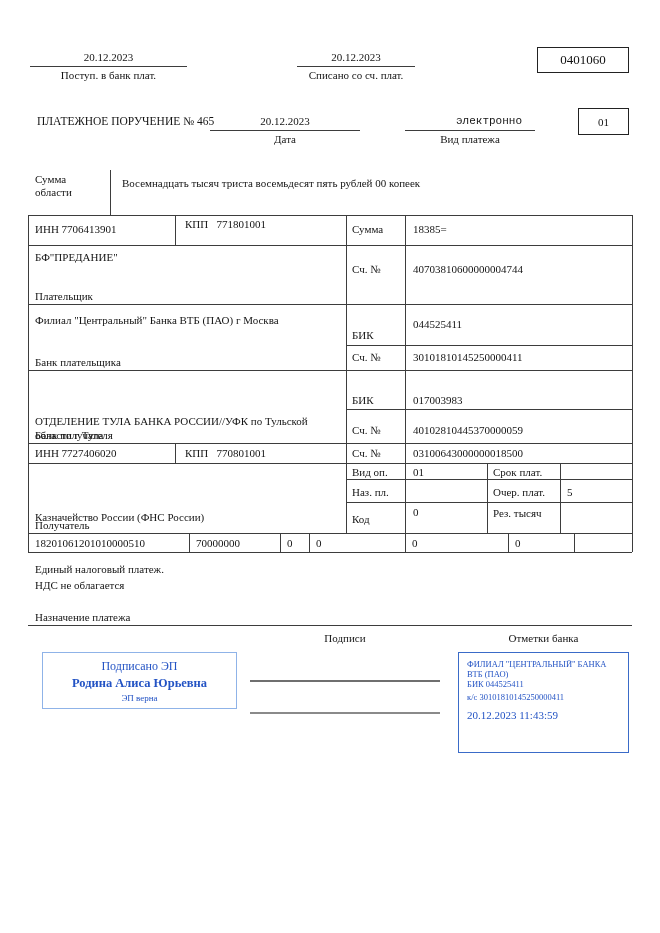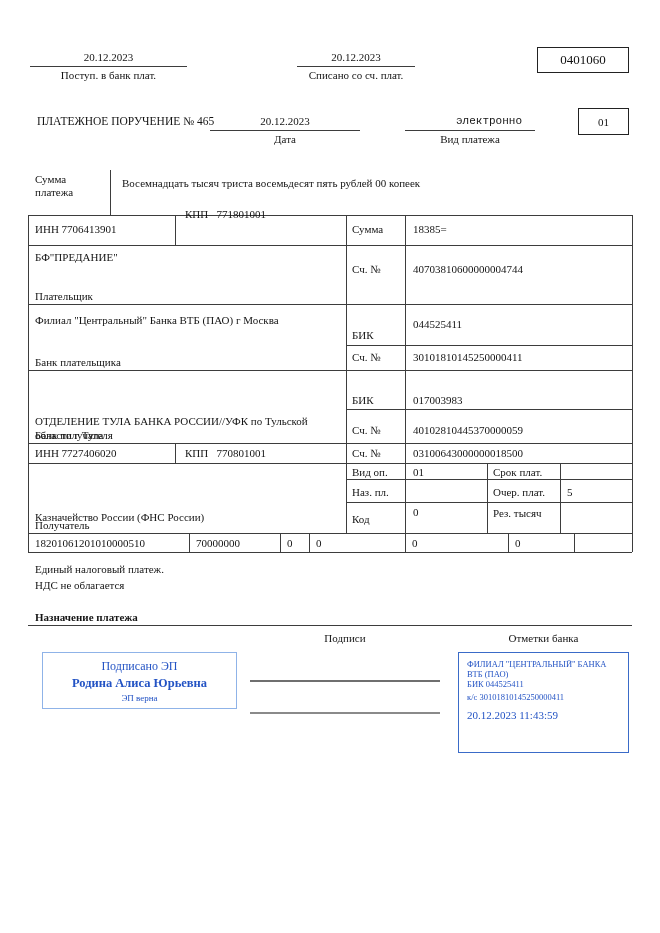--- a/index.html
+++ b/index.html
@@ -40,21 +40,21 @@
   <div class="t c" style="left:210px;top:133px;width:150px;">Дата</div>
 
   <div class="t c" style="left:424px;top:115px;width:130px;font-family:Liberation Mono, monospace;">электронно</div>
   <div class="hl" style="left:405px;top:130px;width:130px;"></div>
   <div class="t c" style="left:405px;top:133px;width:130px;">Вид платежа</div>
 
   <div class="box" style="left:578px;top:108px;width:49px;height:25px;font-size:11px;">
     <span>01</span>
   </div>
 
-  <div class="t wrap" style="left:35px;top:173px;width:66px;">Сумма платежа</div>
+  <div class="t wrap" style="left:35px;top:173px;width:66px;">Сумма области</div>
   <div class="vl" style="left:110px;top:170px;height:45px;"></div>
   <div class="t" style="left:122px;top:177px;">Восемнадцать тысяч триста восемьдесят пять рублей 00 копеек</div>
 
   <div class="hl" style="left:28px;top:215px;width:604px;"></div>
   <div class="hl" style="left:28px;top:245px;width:604px;"></div>
   <div class="hl" style="left:28px;top:304px;width:604px;"></div>
   <div class="hl" style="left:346px;top:345px;width:286px;"></div>
   <div class="hl" style="left:28px;top:370px;width:604px;"></div>
   <div class="hl" style="left:346px;top:409px;width:286px;"></div>
   <div class="hl" style="left:28px;top:443px;width:604px;"></div>
@@ -75,21 +75,21 @@
 
   <div class="vl" style="left:189px;top:533px;height:19px;"></div>
   <div class="vl" style="left:280px;top:533px;height:19px;"></div>
   <div class="vl" style="left:309px;top:533px;height:19px;"></div>
   <div class="vl" style="left:508px;top:533px;height:19px;"></div>
   <div class="vl" style="left:574px;top:533px;height:19px;"></div>
 
   <div class="t" style="left:35px;top:223px;">
     <span>ИНН</span>&nbsp;<span>7706413901</span>
   </div>
-  <div class="t" style="left:185px;top:208px;">
+  <div class="t" style="left:185px;top:218px;">
     <span>КПП</span>&nbsp;&nbsp;&nbsp;<span>771801001</span>
   </div>
   <div class="t" style="left:352px;top:223px;">Сумма</div>
   <div class="t" style="left:413px;top:223px;">18385=</div>
 
   <div class="t" style="left:35px;top:251px;">БФ"ПРЕДАНИЕ"</div>
   <div class="t" style="left:35px;top:290px;">Плательщик</div>
   <div class="t" style="left:352px;top:263px;">Сч. №</div>
   <div class="t" style="left:413px;top:263px;">40703810600000004744</div>
 
@@ -137,21 +137,21 @@
   <div class="t" style="left:35px;top:537px;">18201061201010000510</div>
   <div class="t" style="left:196px;top:537px;">70000000</div>
   <div class="t" style="left:287px;top:537px;">0</div>
   <div class="t" style="left:316px;top:537px;">0</div>
   <div class="t" style="left:412px;top:537px;">0</div>
   <div class="t" style="left:515px;top:537px;">0</div>
   <div class="t" style="left:580px;top:537px;"></div>
 
   <div class="t" style="left:35px;top:563px;">Единый налоговый платеж.</div>
   <div class="t" style="left:35px;top:579px;">НДС не облагается</div>
-  <div class="t" style="left:35px;top:611px;font-weight:bold;">Назначение платежа</div>
+  <div class="t" style="left:35px;top:611px;">Назначение платежа</div>
   <div class="hl" style="left:28px;top:625px;width:604px;"></div>
 
   <div class="t c" style="left:250px;top:632px;width:190px;">Подписи</div>
   <div class="t c" style="left:458px;top:632px;width:171px;">Отметки банка</div>
 
   <div style="position:absolute;left:42px;top:652px;width:193px;height:55px;border:1px solid #8fb3e8;display:flex;flex-direction:column;align-items:center;justify-content:center;gap:2px;">
     <div class="stamp-blue" style="font-size:12px;">Подписано ЭП</div>
     <div class="stamp-blue" style="font-size:12.5px;font-weight:bold;">Родина Алиса Юрьевна</div>
     <div class="stamp-blue" style="font-size:9px;">ЭП верна</div>
   </div>

